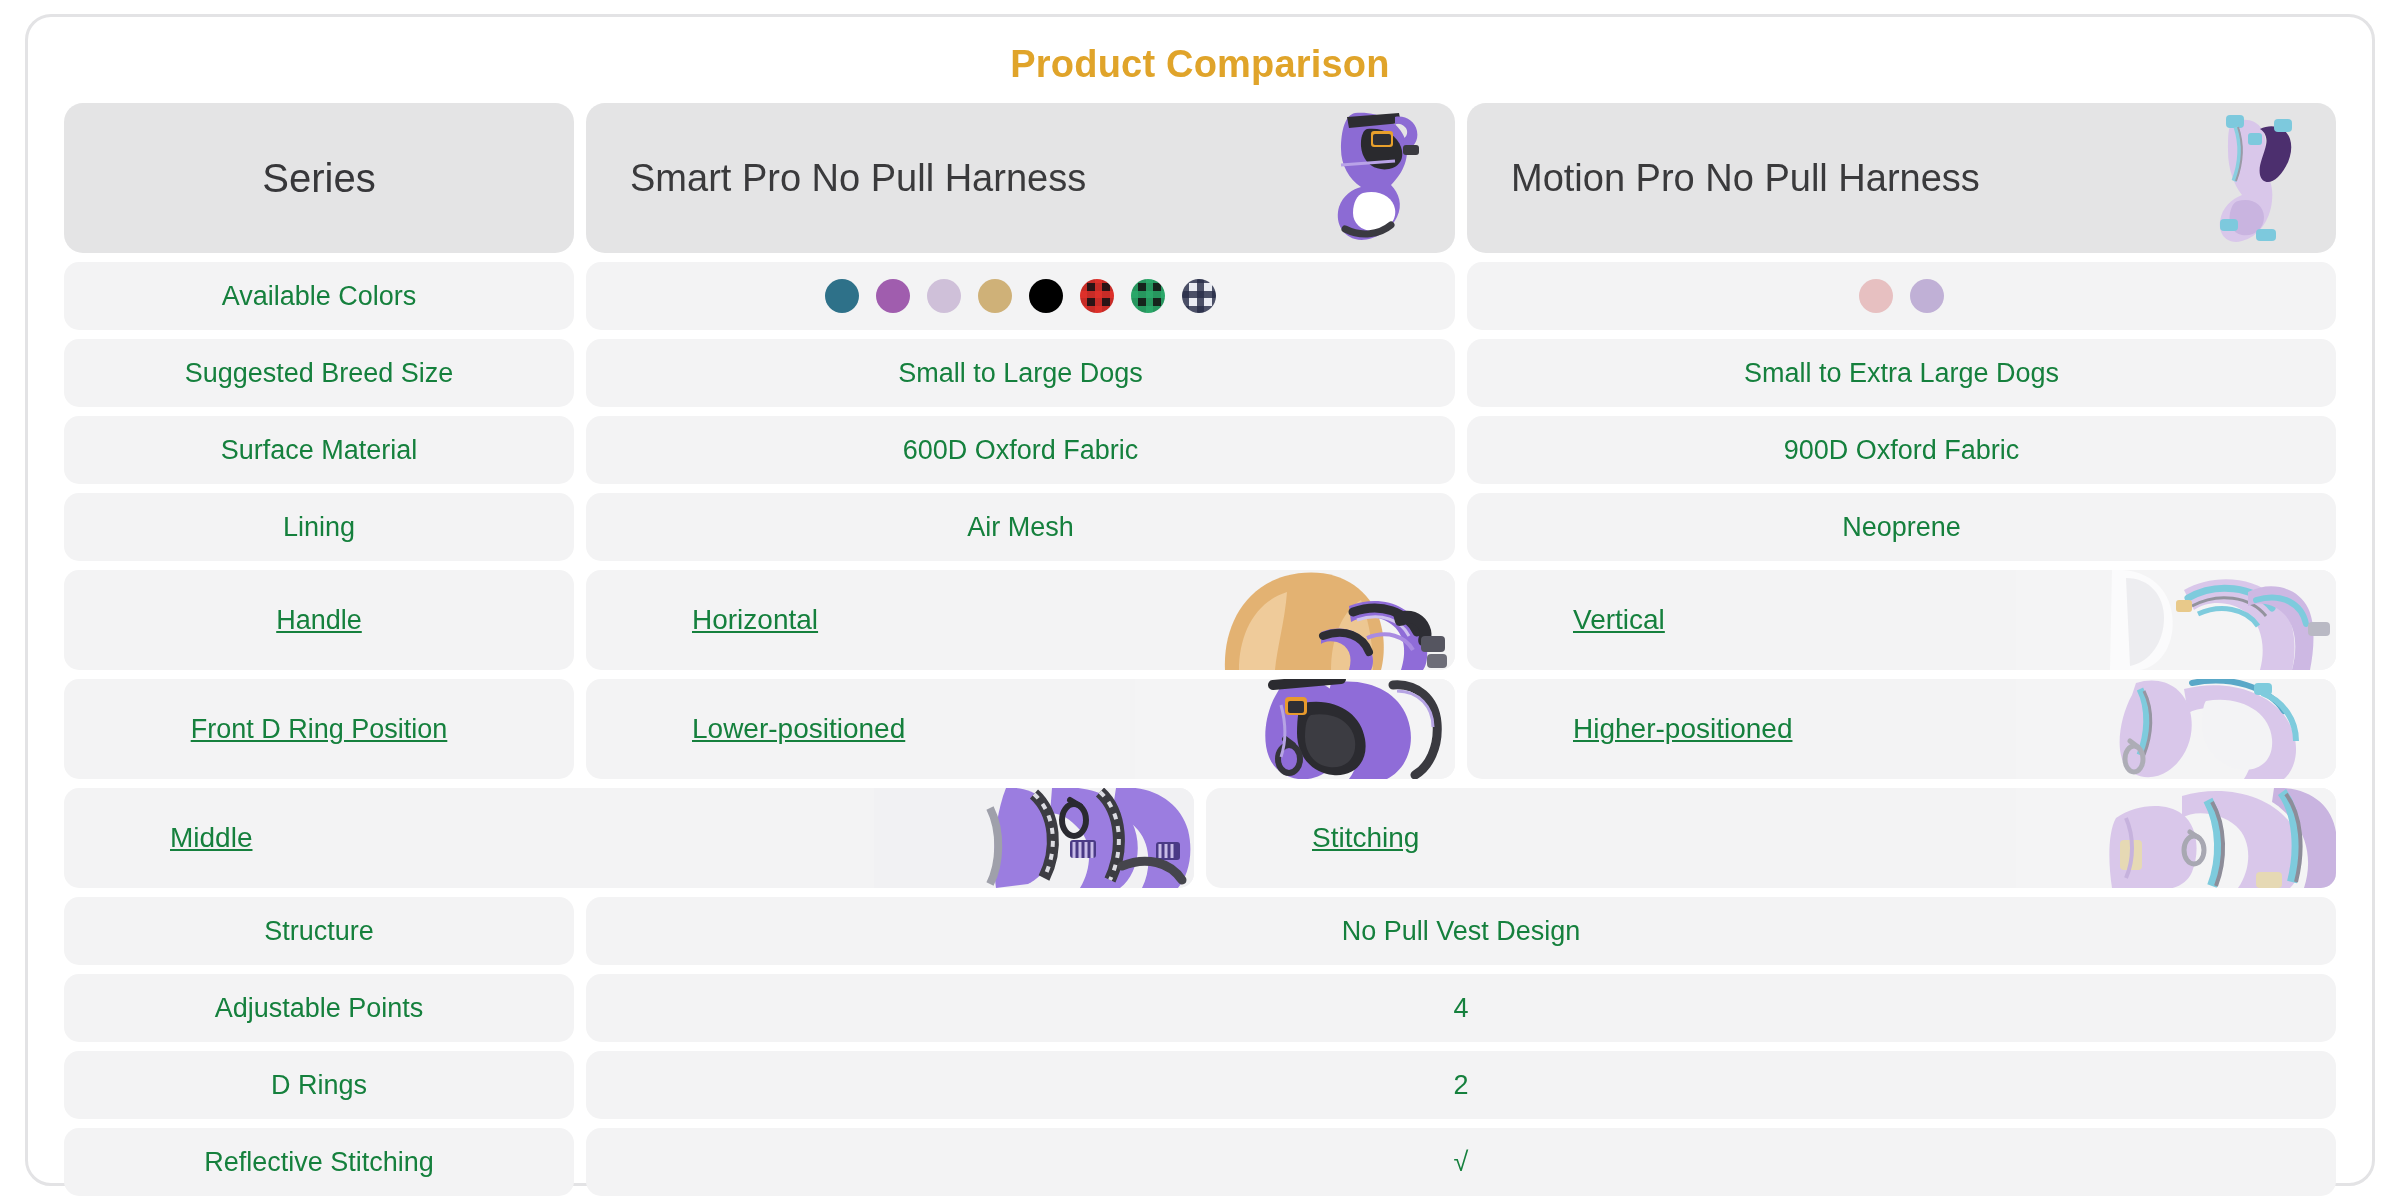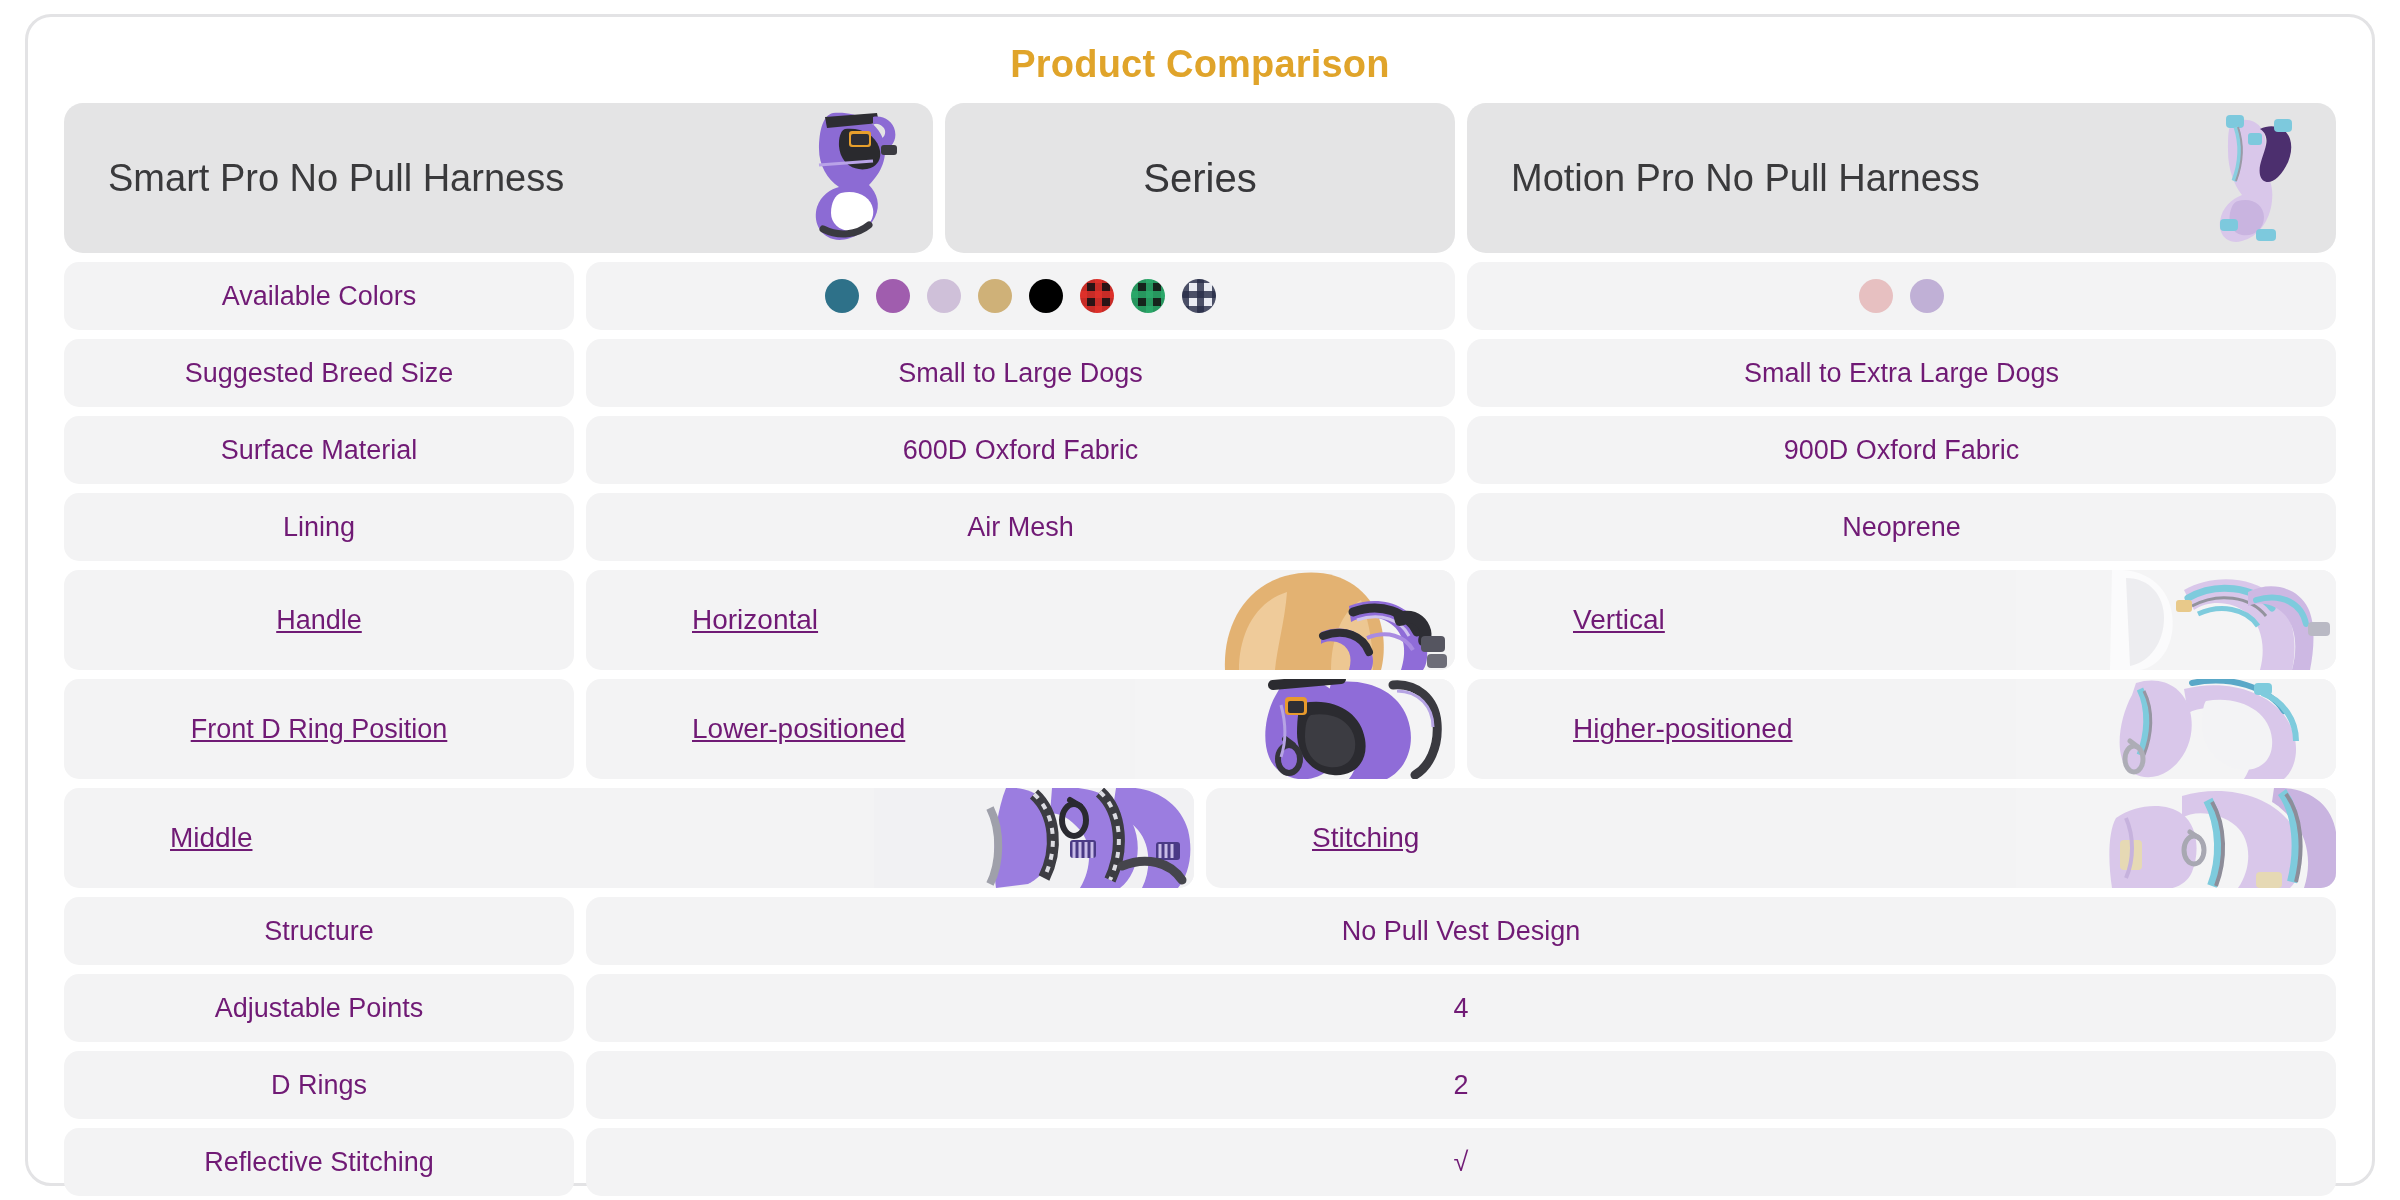--- a/index.html
+++ b/index.html
@@ -49,21 +49,21 @@
     gap: 12px;
     align-items: stretch;
   }
 
   .cell {
     background: #f3f3f4;
     border-radius: 15px;
     display: flex;
     align-items: center;
     justify-content: center;
-    color: #701a75;
+    color: #15803d;
     font-size: 27px;
     font-weight: 400;
     position: relative;
     overflow: hidden;
   }
 
   .col-label { flex: 0 0 510px; }
   .col-prod  { flex: 1 1 0; }
   .col-merged { flex: 1 1 0; }
 
@@ -148,42 +148,42 @@
 </head>
 <body>
 
 <div id="app">
 
   <div class="title">Product Comparison</div>
 
   <div class="table">
 
     <div class="row row-header">
+      <div class="cell col-label">
+        <span>Series</span>
+      </div>
+
       <div class="cell col-prod">
         <span>Smart Pro No Pull Harness</span>
         <span class="photo photo-header">
           <svg viewBox="0 0 230 150" preserveAspectRatio="xMidYMid meet">
             <g transform="translate(118,6)">
               <path d="M22 4 C44 2 66 12 72 30 C78 48 70 64 58 76 C66 84 70 96 64 108 C56 124 36 134 22 130 C8 126 2 112 6 98 C10 86 20 80 28 78 C16 70 8 56 8 40 C8 22 12 6 22 4 Z" fill="#8c6bd4"></path>
               <path d="M34 20 C50 18 64 26 68 38 C72 50 66 58 56 60 C44 62 34 56 30 46 C26 36 28 22 34 20 Z" fill="#2a2a2e"></path>
               <path d="M30 84 C46 80 60 88 62 100 C64 112 54 122 40 122 C28 122 20 114 20 104 C20 94 24 86 30 84 Z" fill="#ffffff"></path>
               <rect x="38" y="22" width="22" height="16" rx="3" fill="#e8a02c"></rect>
               <rect x="40" y="25" width="18" height="11" rx="2" fill="#2f2f34"></rect>
               <path d="M14 8 L66 4 L68 14 L16 19 Z" fill="#2d2d32"></path>
               <path d="M62 8 C72 6 82 12 84 22 C86 32 80 40 72 40 L70 30 C74 28 76 22 72 18 C68 14 64 14 62 16 Z" fill="#8c6bd4"></path>
               <rect x="70" y="36" width="16" height="10" rx="3" fill="#3a3a40"></rect>
               <path d="M8 56 L62 52" stroke="#b9a3e8" stroke-width="3" fill="none"></path>
               <path d="M12 120 C28 128 46 126 58 116" stroke="#3a3a40" stroke-width="7" fill="none" stroke-linecap="round"></path>
             </g>
           </svg>
         </span>
-      </div>
-
-      <div class="cell col-label">
-        <span>Series</span>
       </div>
 
       <div class="cell col-prod">
         <span>Motion Pro No Pull Harness</span>
         <span class="photo photo-header">
           <svg viewBox="0 0 230 150" preserveAspectRatio="xMidYMid meet">
             <g transform="translate(120,8)">
               <path d="M16 12 C26 6 40 8 46 18 C52 28 50 42 44 54 C52 62 58 74 56 90 C54 110 42 126 26 130 C12 134 2 124 4 110 C6 96 16 88 26 84 C18 74 12 58 12 40 C12 26 12 16 16 12 Z" fill="#d9c7ea"></path>
               <path d="M44 18 C56 12 70 16 74 28 C78 40 72 56 62 66 C54 74 46 72 44 64 C42 54 48 44 50 34 C52 26 48 20 44 18 Z" fill="#4c2f6e"></path>
               <path d="M22 90 C36 86 48 94 48 106 C48 118 38 126 26 124 C16 122 12 112 14 102 C16 94 18 91 22 90 Z" fill="#c9b4e0"></path>

